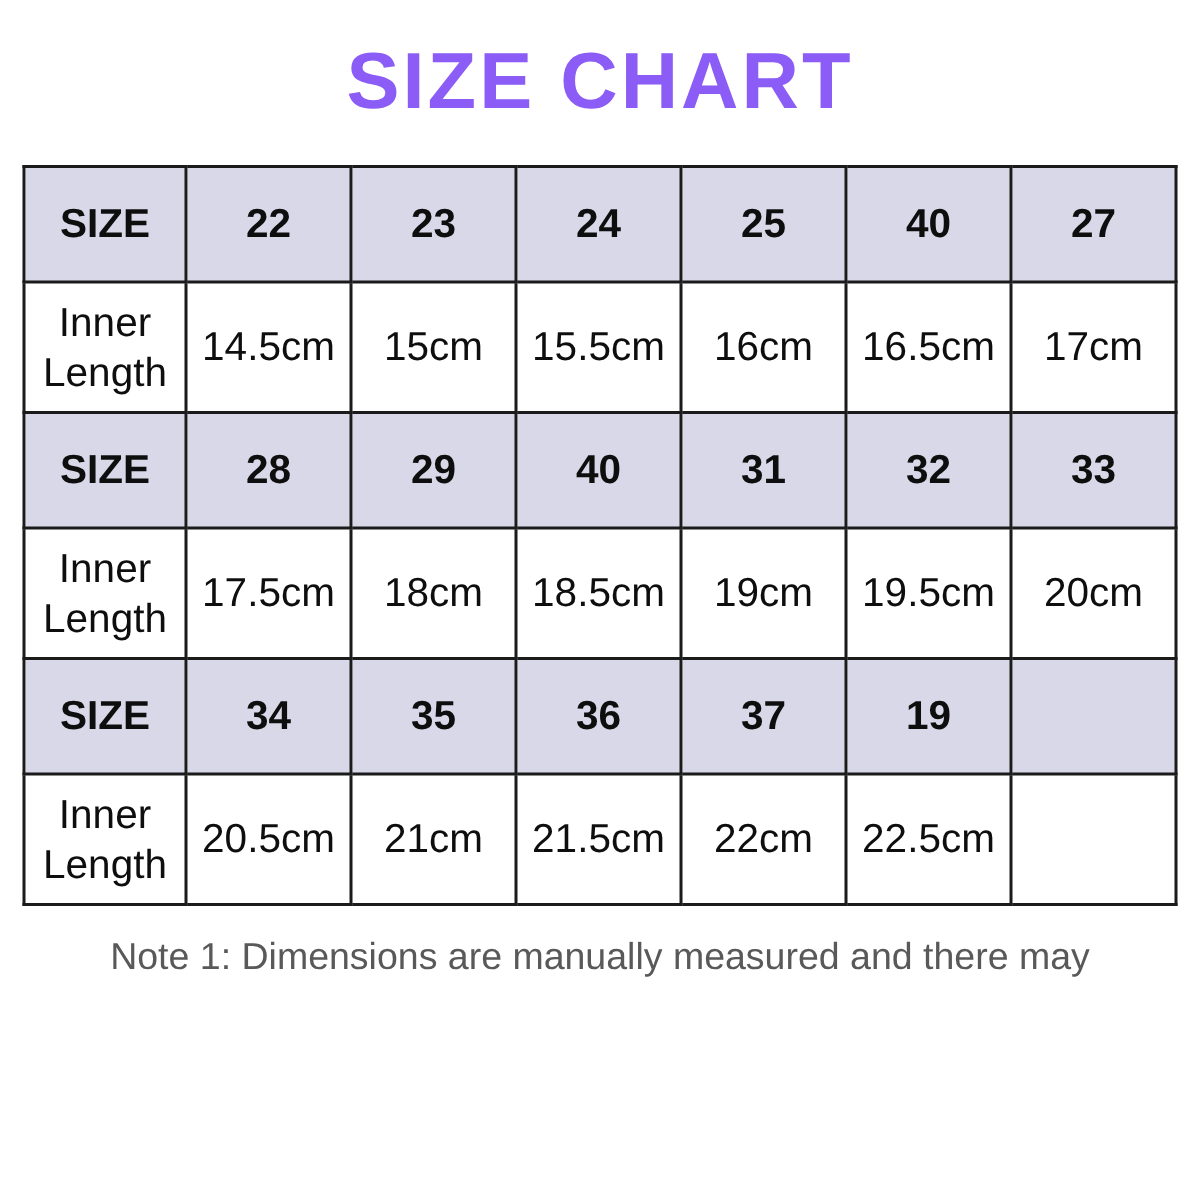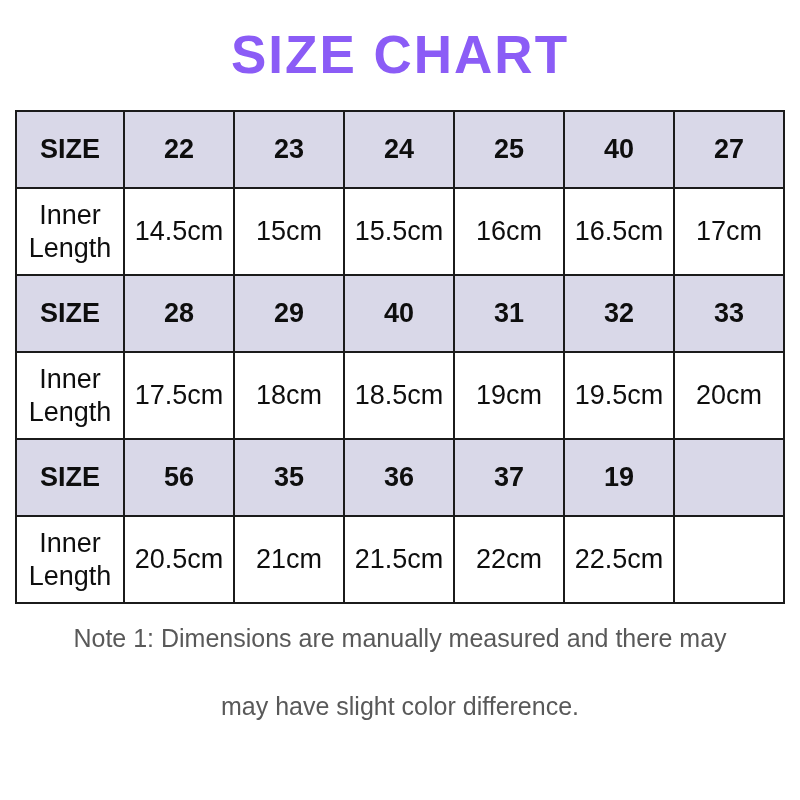--- a/index.html
+++ b/index.html
@@ -45,21 +45,21 @@
     height: 87px;
   }
   .notes {
     width: 770px;
     margin: 18px auto 0;
     text-align: center;
     color: #595959;
     font-size: 25px;
     line-height: 1.33;
   }
-  .notes p { margin: 1px; }
+  .notes p { margin: 12px; }
 </style>
 </head>
 <body>
 
 <div class="page">
 
   <h1 class="title">SIZE CHART</h1>
 
   <table class="size-table">
     <colgroup>
@@ -103,37 +103,37 @@
         <td>Inner Length</td>
         <td>17.5cm</td>
         <td>18cm</td>
         <td>18.5cm</td>
         <td>19cm</td>
         <td>19.5cm</td>
         <td>20cm</td>
       </tr>
       <tr class="size-row">
         <td>SIZE</td>
-        <td>56</td>
+        <td>34</td>
         <td>35</td>
         <td>36</td>
         <td>37</td>
         <td>19</td>
         <td></td>
       </tr>
       <tr class="len-row">
         <td>Inner Length</td>
         <td>20.5cm</td>
         <td>21cm</td>
         <td>21.5cm</td>
         <td>22cm</td>
         <td>22.5cm</td>
         <td></td>
       </tr>
     </tbody>
   </table>
 
   <div class="notes">
     <p><span>Note 1: Dimensions are manually measured and there may</span><br></p>
-    <p><br><span>may have slight color difference.</span></p>
+    <p><br></p>
   </div>
 
 </div>
 
 </body></html>

